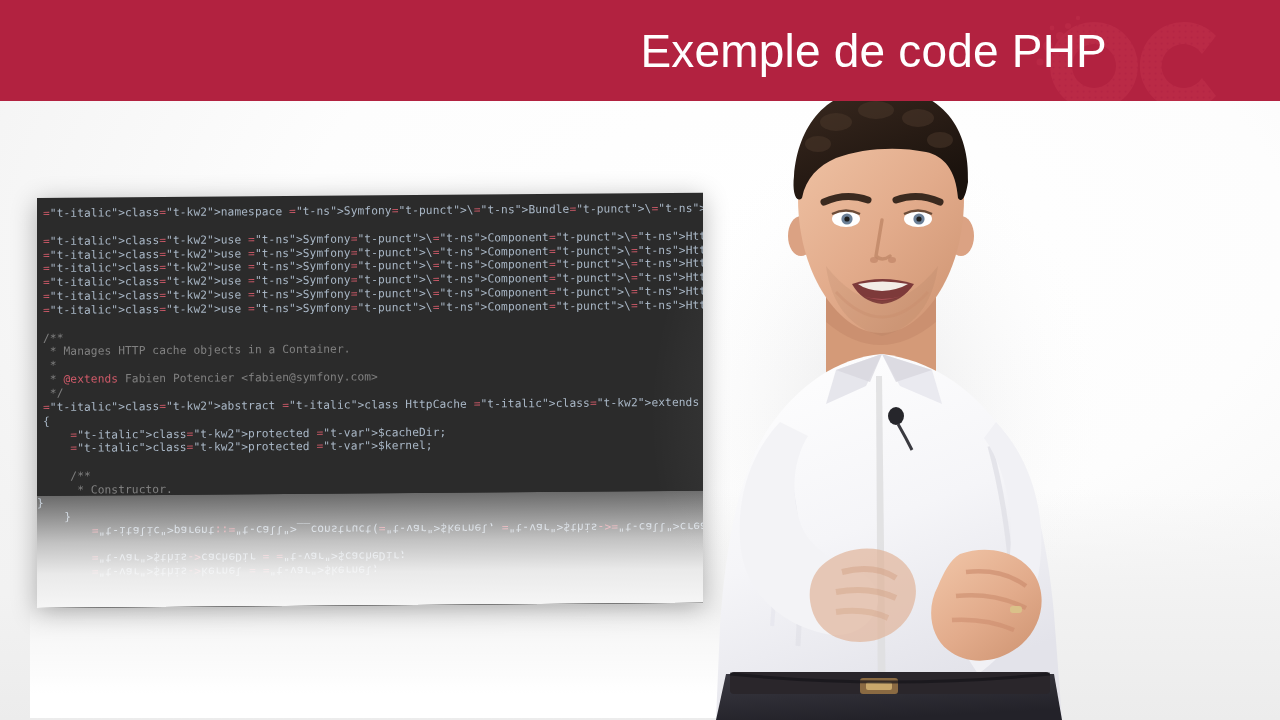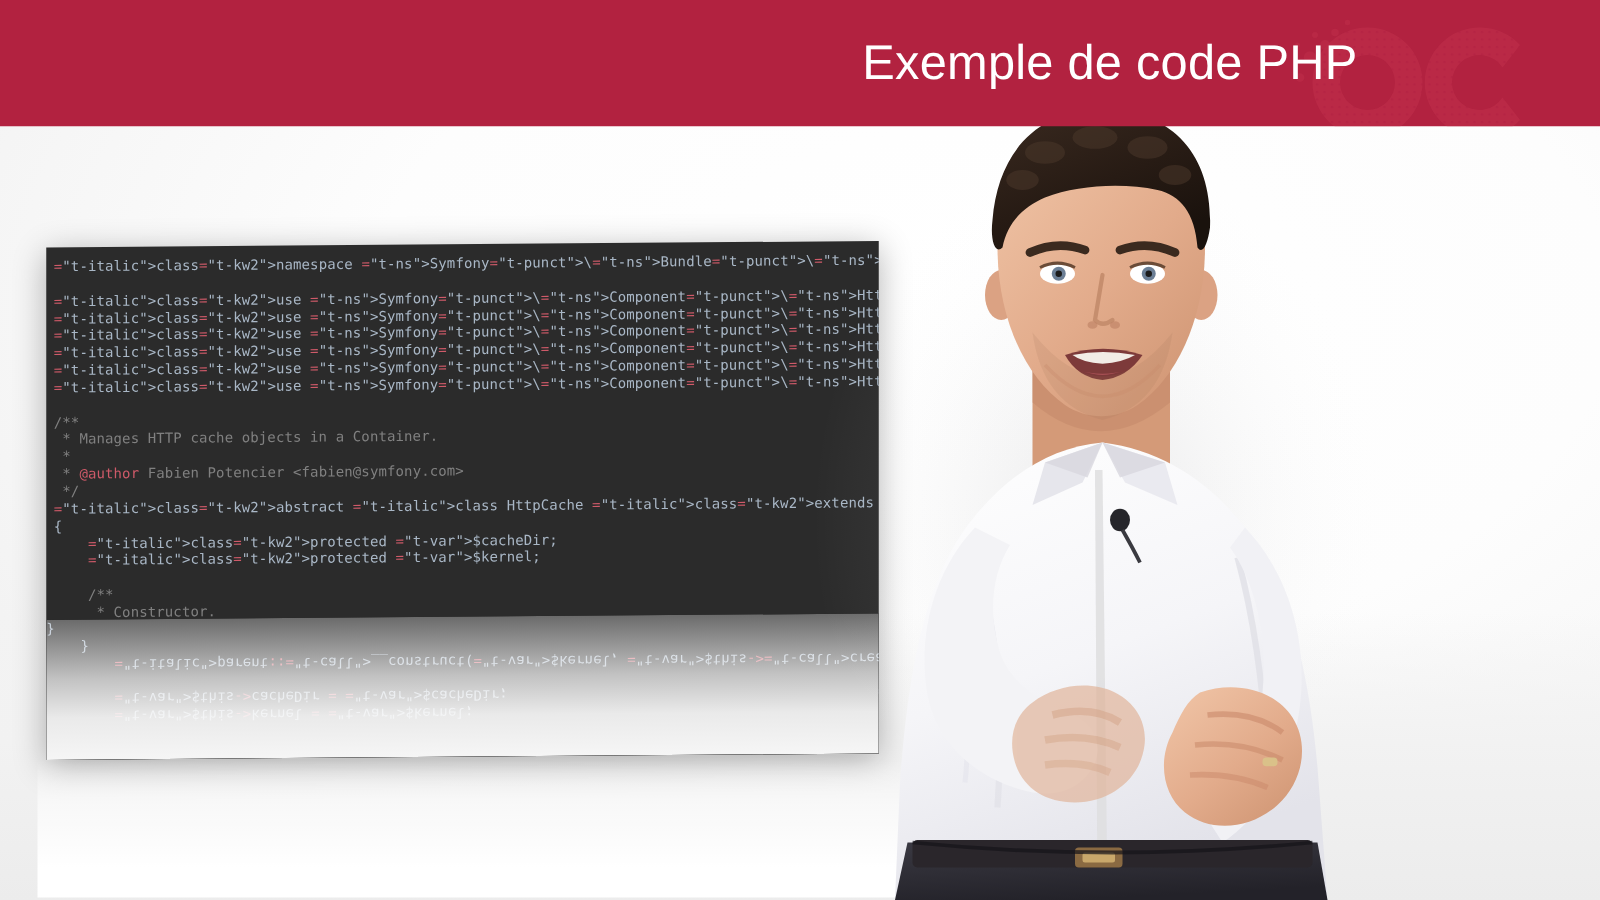--- a/index.html
+++ b/index.html
@@ -48,25 +48,25 @@
     position: absolute;
     right: -14px;
     top: 6px;
     width: 260px;
     height: 120px;
     opacity: 0.5;
     pointer-events: none;
   }
   .header-title {
     position: absolute;
-    right: 194px;
+    right: 173px;
     top: 50%;
     transform: translateY(-50%);
     color: #ffffff;
-    font-size: 39px;
+    font-size: 46px;
     font-weight: 300;
     letter-spacing: 0.2px;
     white-space: nowrap;
     font-family: "Liberation Sans", sans-serif;
   }
 
   
   .code-stack {
     position: absolute;
     left: 37px;
@@ -171,21 +171,21 @@
           <div class="code-line"><span <span="" class<span="" class="t-op">=</span>"t-italic"&gt;class<span class="t-op">=</span>"t-kw2"&gt;use <span class<span="" class="t-op">=</span>"t-ns"&gt;Symfony<span class<span="" class="t-op">=</span>"t-punct"&gt;\<span class<span="" class="t-op">=</span>"t-ns"&gt;Component<span class<span="" class="t-op">=</span>"t-punct"&gt;\<span class<span="" class="t-op">=</span>"t-ns"&gt;HttpKernel"t-punct"&gt;\"t-ns"&gt;"t-italic"&gt;HttpKernelInterface;</div>
           <div class="code-line"><span <span="" class<span="" class="t-op">=</span>"t-italic"&gt;class<span class="t-op">=</span>"t-kw2"&gt;use <span class<span="" class="t-op">=</span>"t-ns"&gt;Symfony<span class<span="" class="t-op">=</span>"t-punct"&gt;\<span class<span="" class="t-op">=</span>"t-ns"&gt;Component<span class<span="" class="t-op">=</span>"t-punct"&gt;\<span class<span="" class="t-op">=</span>"t-ns"&gt;HttpKernel"t-punct"&gt;\"t-ns"&gt;HttpCache"t-punct"&gt;\"t-ns"&gt;HttpCache "t-italic"&gt;class"t-kw2"&gt;as "t-classi"&gt;BaseHttpCache;</div>
           <div class="code-line"><span <span="" class<span="" class="t-op">=</span>"t-italic"&gt;class<span class="t-op">=</span>"t-kw2"&gt;use <span class<span="" class="t-op">=</span>"t-ns"&gt;Symfony<span class<span="" class="t-op">=</span>"t-punct"&gt;\<span class<span="" class="t-op">=</span>"t-ns"&gt;Component<span class<span="" class="t-op">=</span>"t-punct"&gt;\<span class<span="" class="t-op">=</span>"t-ns"&gt;HttpKernel"t-punct"&gt;\"t-ns"&gt;HttpCache"t-punct"&gt;\"t-ns"&gt;Esi;</div>
           <div class="code-line"><span <span="" class<span="" class="t-op">=</span>"t-italic"&gt;class<span class="t-op">=</span>"t-kw2"&gt;use <span class<span="" class="t-op">=</span>"t-ns"&gt;Symfony<span class<span="" class="t-op">=</span>"t-punct"&gt;\<span class<span="" class="t-op">=</span>"t-ns"&gt;Component<span class<span="" class="t-op">=</span>"t-punct"&gt;\<span class<span="" class="t-op">=</span>"t-ns"&gt;HttpKernel"t-punct"&gt;\"t-ns"&gt;HttpCache"t-punct"&gt;\"t-ns"&gt;Store;</div>
           <div class="code-line"><span <span="" class<span="" class="t-op">=</span>"t-italic"&gt;class<span class="t-op">=</span>"t-kw2"&gt;use <span class<span="" class="t-op">=</span>"t-ns"&gt;Symfony<span class<span="" class="t-op">=</span>"t-punct"&gt;\<span class<span="" class="t-op">=</span>"t-ns"&gt;Component<span class<span="" class="t-op">=</span>"t-punct"&gt;\<span class<span="" class="t-op">=</span>"t-ns"&gt;HttpFoundation"t-punct"&gt;\"t-ns"&gt;Request;</div>
           <div class="code-line"><span <span="" class<span="" class="t-op">=</span>"t-italic"&gt;class<span class="t-op">=</span>"t-kw2"&gt;use <span class<span="" class="t-op">=</span>"t-ns"&gt;Symfony<span class<span="" class="t-op">=</span>"t-punct"&gt;\<span class<span="" class="t-op">=</span>"t-ns"&gt;Component<span class<span="" class="t-op">=</span>"t-punct"&gt;\<span class<span="" class="t-op">=</span>"t-ns"&gt;HttpFoundation"t-punct"&gt;\"t-ns"&gt;Response;</div>
           <div class="code-line">&nbsp;</div>
           <div class="code-line"><span class="t-cmt">/**</span></div>
           <div class="code-line"><span class="t-cmt"> * Manages HTTP cache objects in a Container.</span></div>
           <div class="code-line"><span class="t-cmt"> *</span></div>
-          <div class="code-line"><span class="t-cmt"> * <span class="t-tag">@author</span> Fabien Potencier &lt;fabien@symfony.com&gt;</span></div>
+          <div class="code-line"><span class="t-cmt"> * <span class="t-tag">@extends</span> Fabien Potencier &lt;fabien@symfony.com&gt;</span></div>
           <div class="code-line"><span class="t-cmt"> */</span></div>
           <div class="code-line"><span <span="" class<span="" class="t-op">=</span>"t-italic"&gt;class<span class="t-op">=</span>"t-kw2"&gt;abstract <span class<span="" class="t-op">=</span>"t-italic"&gt;class HttpCache <span <span="" class<span="" class="t-op">=</span>"t-italic"&gt;class<span class="t-op">=</span>"t-kw2"&gt;extends "t-classi"&gt;BaseHttpCache</div>
           <div class="code-line">{</div>
           <div class="code-line">    <span <span="" class<span="" class="t-op">=</span>"t-italic"&gt;class<span class="t-op">=</span>"t-kw2"&gt;protected <span class<span="" class="t-op">=</span>"t-var"&gt;$cacheDir;</div>
           <div class="code-line">    <span <span="" class<span="" class="t-op">=</span>"t-italic"&gt;class<span class="t-op">=</span>"t-kw2"&gt;protected <span class<span="" class="t-op">=</span>"t-var"&gt;$kernel;</div>
           <div class="code-line">&nbsp;</div>
           <div class="code-line"><span class="t-cmt">    /**</span></div>
           <div class="code-line"><span class="t-cmt">     * Constructor.</span></div>
           <div class="code-line"><span class="t-cmt">     *</span></div>
           <div class="code-line"><span class="t-cmt">     * <span class="t-tag">@param</span> HttpKernelInterface $kernel   An HttpKernelInterface instance</span></div>

